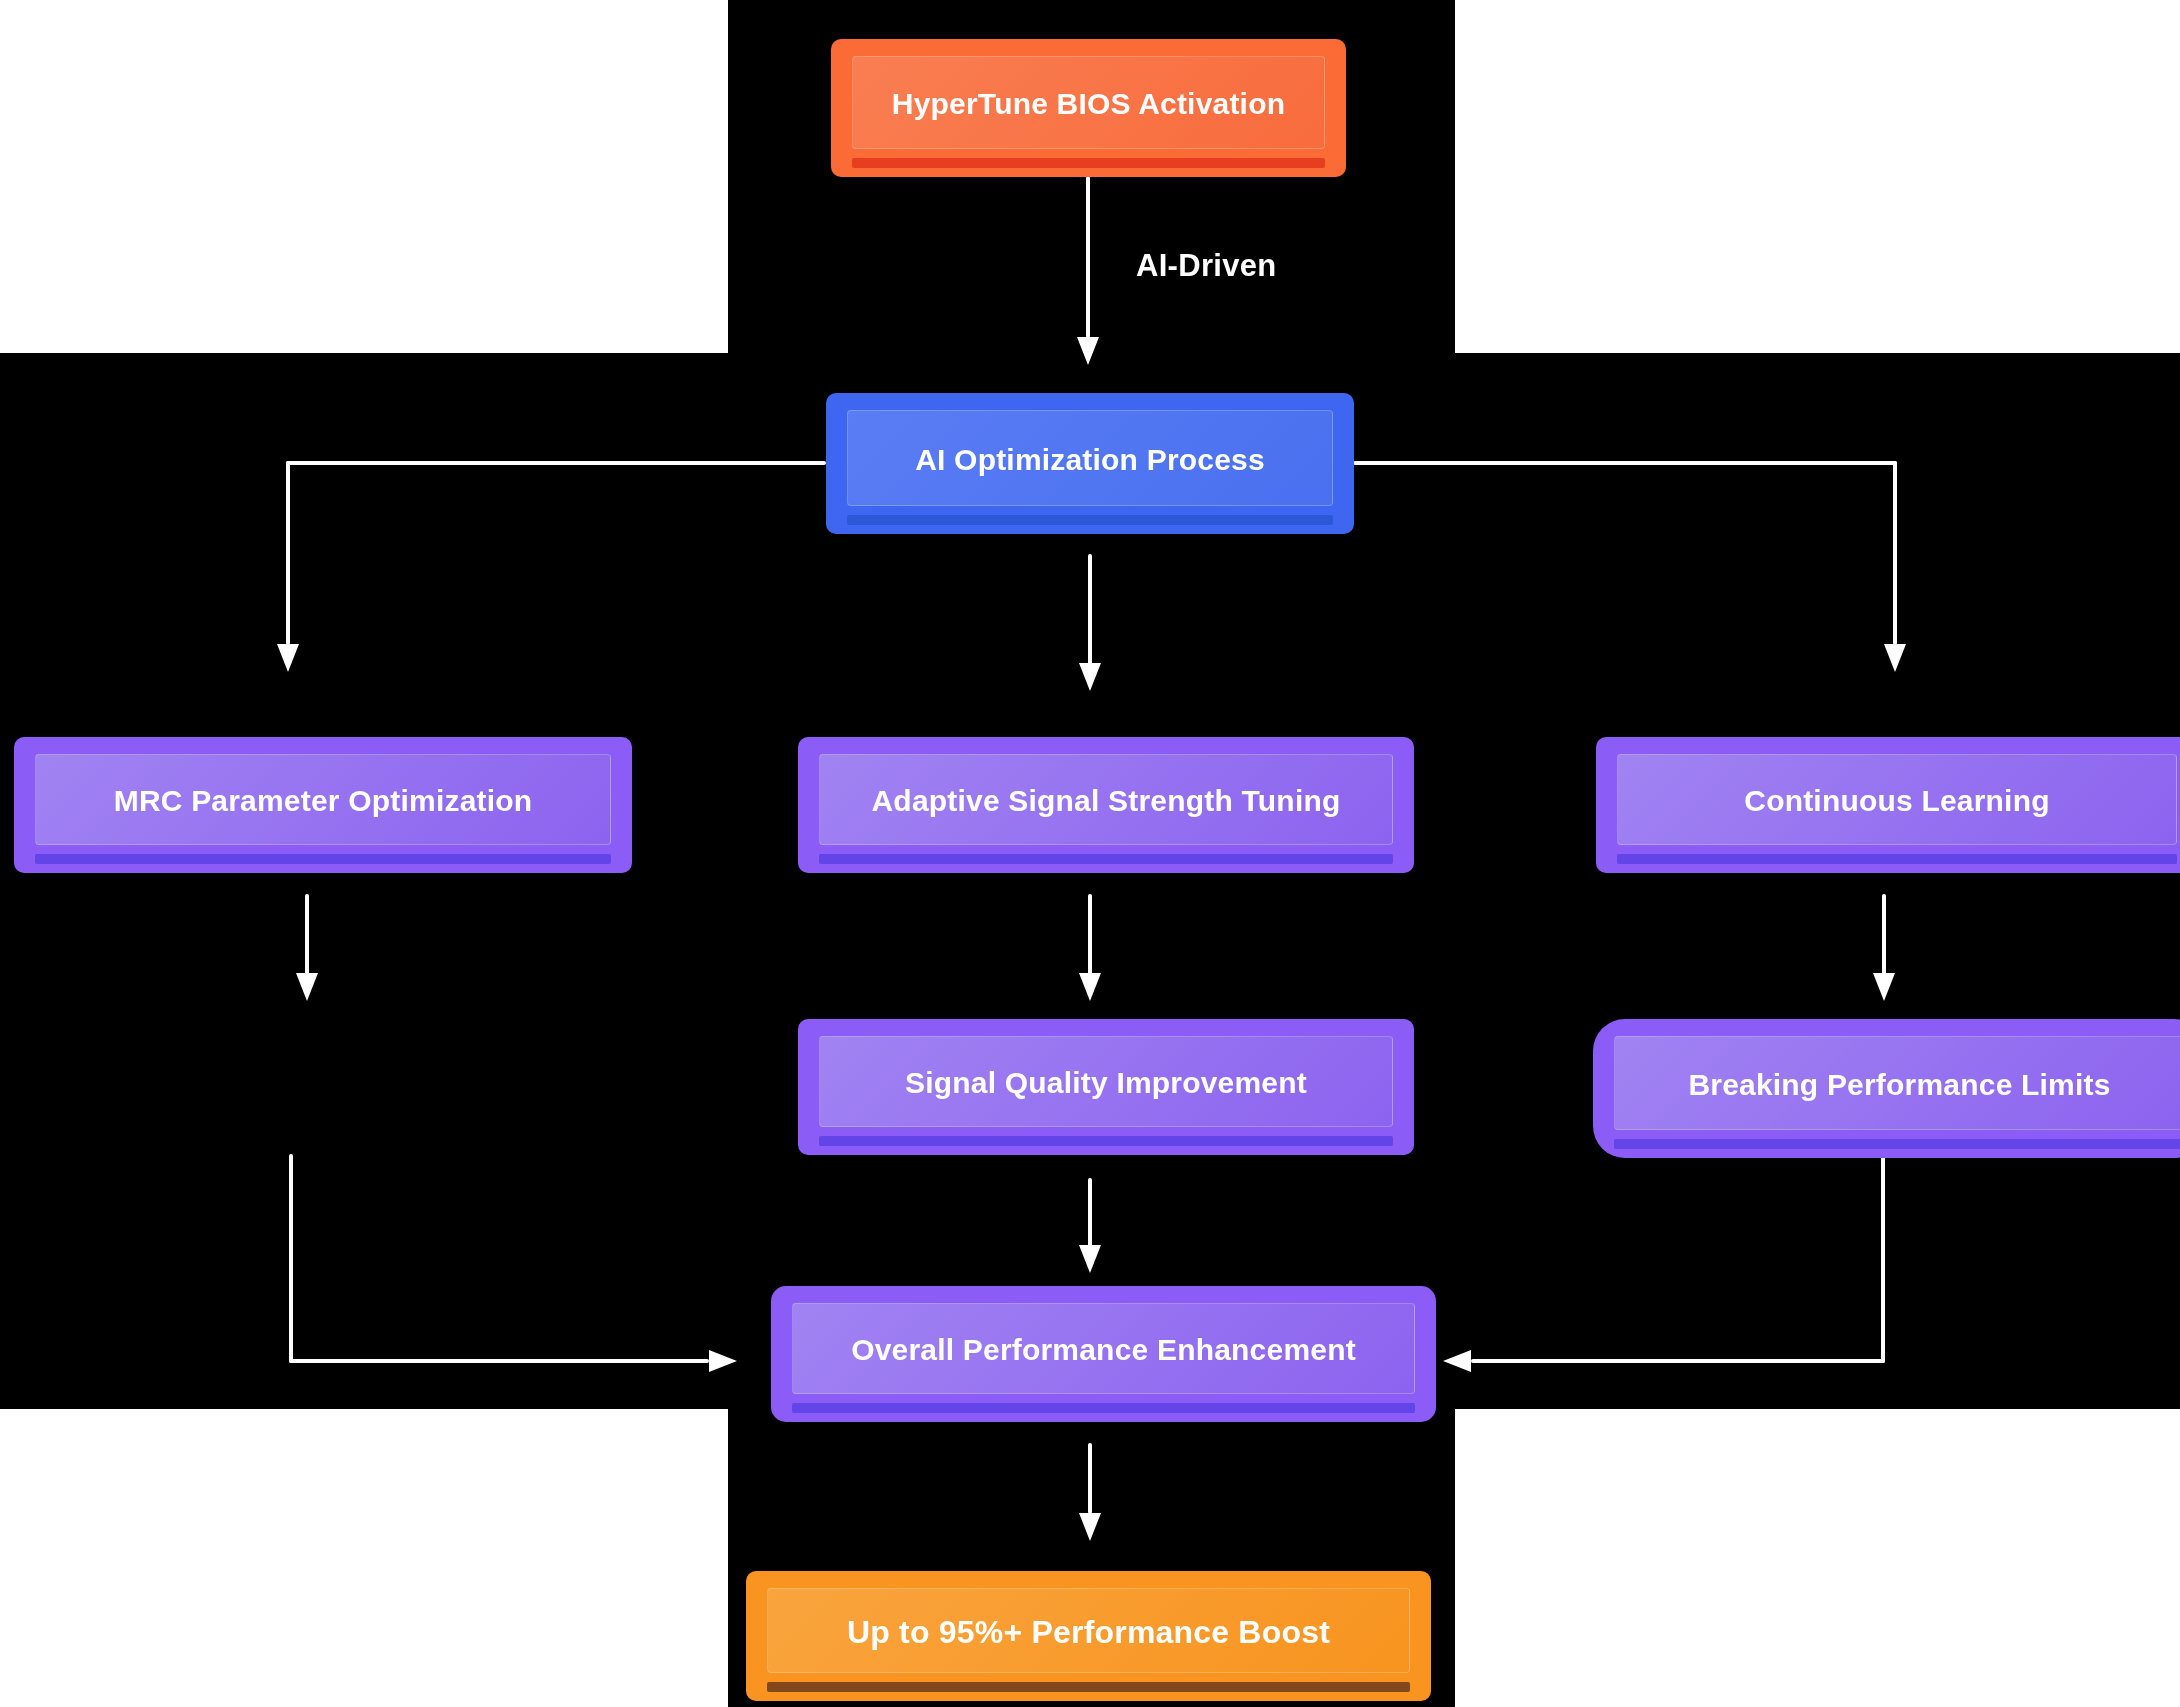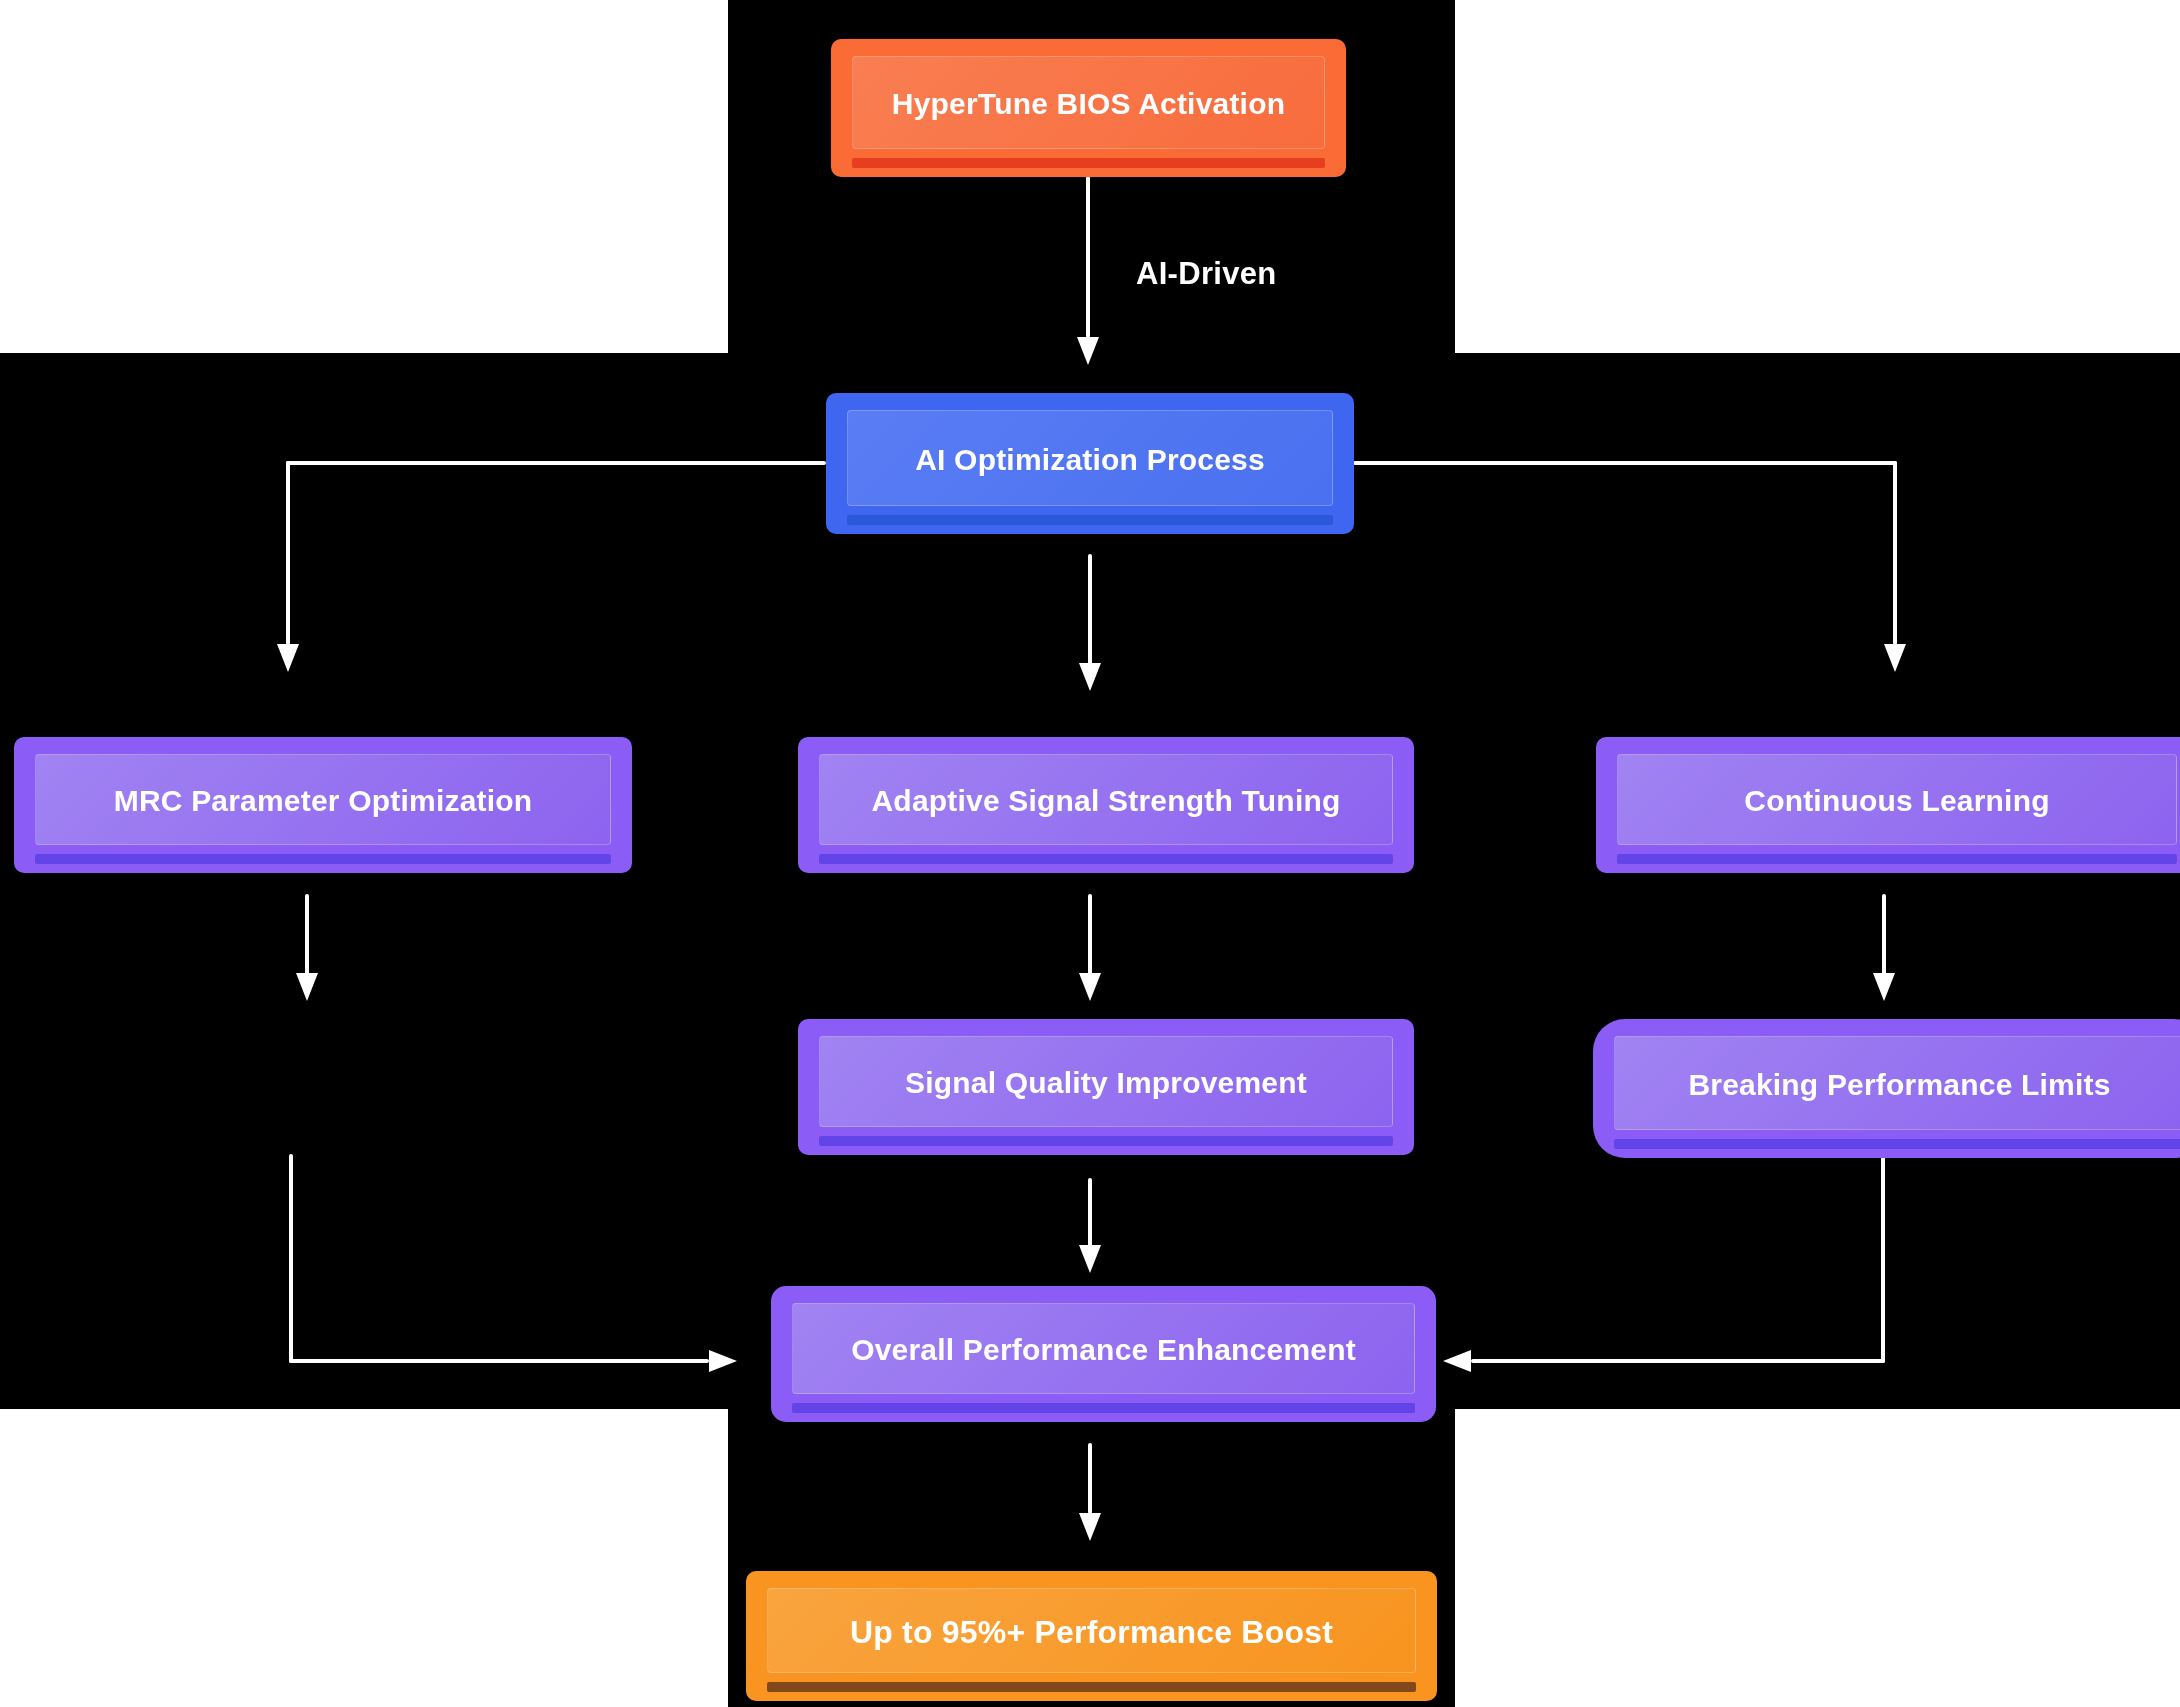--- a/index.html
+++ b/index.html
@@ -21,21 +21,21 @@
   }
   .node[data-palette="orange"]{background:var(--orange-outer);}
   .node[data-palette="orange"] .inner{background:linear-gradient(135deg,var(--orange-in1),var(--orange-in2));}
   .node[data-palette="orange"] .stripe{background:var(--orange-stripe);}
   .node[data-palette="blue"]{background:var(--blue-outer);}
   .node[data-palette="blue"] .inner{background:linear-gradient(135deg,var(--blue-in1),var(--blue-in2));}
   .node[data-palette="blue"] .stripe{background:var(--blue-stripe);}
   .node[data-palette="purple"]{background:var(--purple-outer);padding-left:28px;}
   .node[data-palette="purple"] .inner{background:linear-gradient(135deg,var(--purple-in1),var(--purple-in2));}
   .node[data-palette="purple"] .stripe{background:var(--purple-stripe);}
-  .node[data-palette="amber"]{background:var(--amber-outer);padding-left:6px;}
+  .node[data-palette="amber"]{background:var(--amber-outer);}
   .node[data-palette="amber"] .inner{background:linear-gradient(135deg,var(--amber-in1),var(--amber-in2));}
   .node[data-palette="amber"] .stripe{background:var(--amber-stripe);}
   
   .shaft-v{position:absolute;width:4px;background:#ffffff;border-radius:2px;}
   .shaft-h{position:absolute;height:4px;background:#ffffff;border-radius:2px;}
   .head-down{position:absolute;width:0;height:0;
     border-left:11px solid transparent;border-right:11px solid transparent;border-top:28px solid #ffffff;}
   .head-right{position:absolute;width:0;height:0;
     border-top:11px solid transparent;border-bottom:11px solid transparent;border-left:28px solid #ffffff;}
   .head-left{position:absolute;width:0;height:0;
@@ -49,21 +49,21 @@
 
 <div id="canvas">
 
   <div class="corner" style="left:0;top:0;width:728px;height:353px;"></div>
   <div class="corner" style="left:1455px;top:0;width:725px;height:353px;"></div>
   <div class="corner" style="left:0;top:1409px;width:728px;height:299px;"></div>
   <div class="corner" style="left:1455px;top:1409px;width:725px;height:299px;"></div>
 
   <div class="shaft-v" style="left:1086px;top:176px;height:162px;"></div>
   <div class="head-down" style="left:1077px;top:337px;"></div>
-  <div class="edge-label" style="left:1136px;top:248px;margin-top:8px;">AI-Driven</div>
+  <div class="edge-label" style="left:1136px;top:248px;">AI-Driven</div>
 
   <div class="shaft-h" style="left:286px;top:461px;width:540px;"></div>
   <div class="shaft-v" style="left:286px;top:461px;height:184px;"></div>
   <div class="head-down" style="left:277px;top:644px;"></div>
 
   <div class="shaft-v" style="left:1088px;top:554px;height:111px;"></div>
   <div class="head-down" style="left:1079px;top:663px;"></div>
 
   <div class="shaft-h" style="left:1353px;top:461px;width:544px;"></div>
   <div class="shaft-v" style="left:1893px;top:461px;height:184px;"></div>

